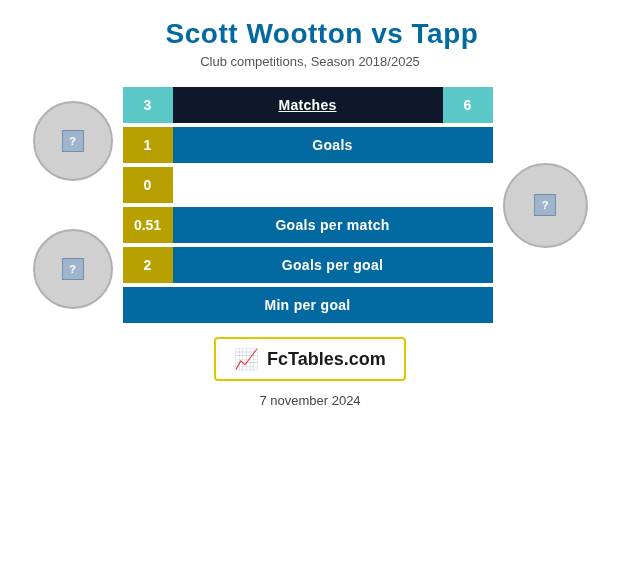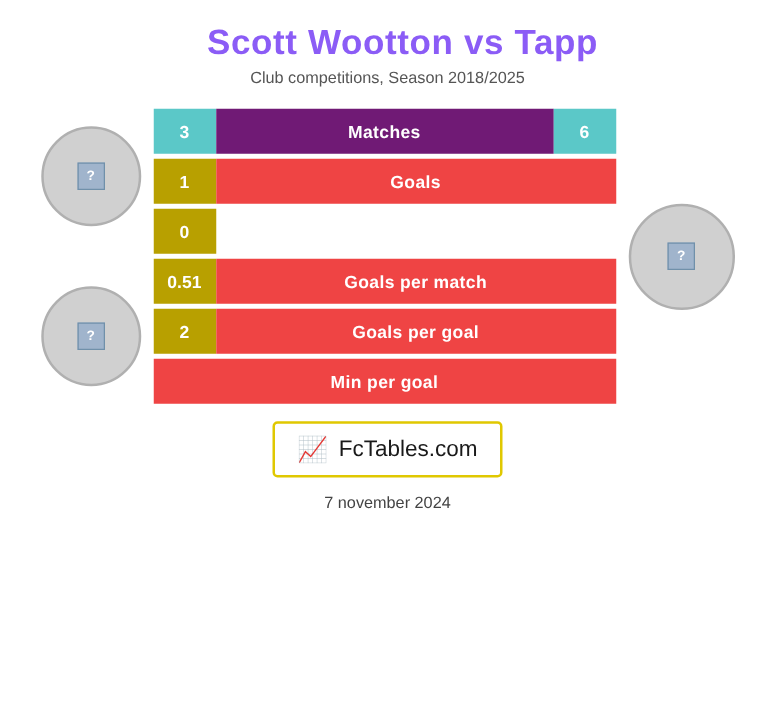--- a/index.html
+++ b/index.html
@@ -15,21 +15,21 @@
     }
 
     .header {
       text-align: center;
       padding: 18px 20px 8px;
     }
 
     .title {
       font-size: 28px;
       font-weight: bold;
-      color: #8b5cf6;
+      color: #0369a1;
       letter-spacing: 0.5px;
       margin-left: 24px;
     }
 
     .subtitle {
       font-size: 13px;
       color: #555;
       margin-top: 4px;
     }
 
@@ -111,21 +111,21 @@
       justify-content: center;
       font-weight: bold;
       font-size: 14px;
       color: #fff;
       padding: 0 6px;
     }
 
     .stat-label {
       flex: 1;
       height: 100%;
-      background: #ef4444;
+      background: #0369a1;
       display: flex;
       align-items: center;
       justify-content: center;
       font-weight: bold;
       font-size: 14px;
       color: #fff;
       letter-spacing: 0.3px;
     }
 
     .stat-right-val {
@@ -140,22 +140,23 @@
       color: #fff;
       padding: 0 6px;
     }
 
     
     .stat-row.matches .stat-left-val {
       background: #5bc8c8;
       color: #fff;
     }
     .stat-row.matches .stat-label {
-      background: #701a75;
-      color: #fff;
+      background: #0f172a;
+      color: #fff;
+      text-decoration: underline;
     }
     .stat-row.matches .stat-right-val {
       background: #5bc8c8;
       color: #fff;
     }
 
     .logo-section {
       display: flex;
       justify-content: center;
       margin-top: 14px;
@@ -171,21 +172,21 @@
       gap: 8px;
     }
 
     .logo-icon {
       font-size: 20px;
       color: #c8a800;
     }
 
     .logo-text {
       font-size: 18px;
-      font-weight: normal;
+      font-weight: bold;
       color: #1a1a1a;
     }
 
     .logo-text span {
       color: #1a1a1a;
     }
 
     .date-section {
       text-align: right;
       margin-top: 12px;

